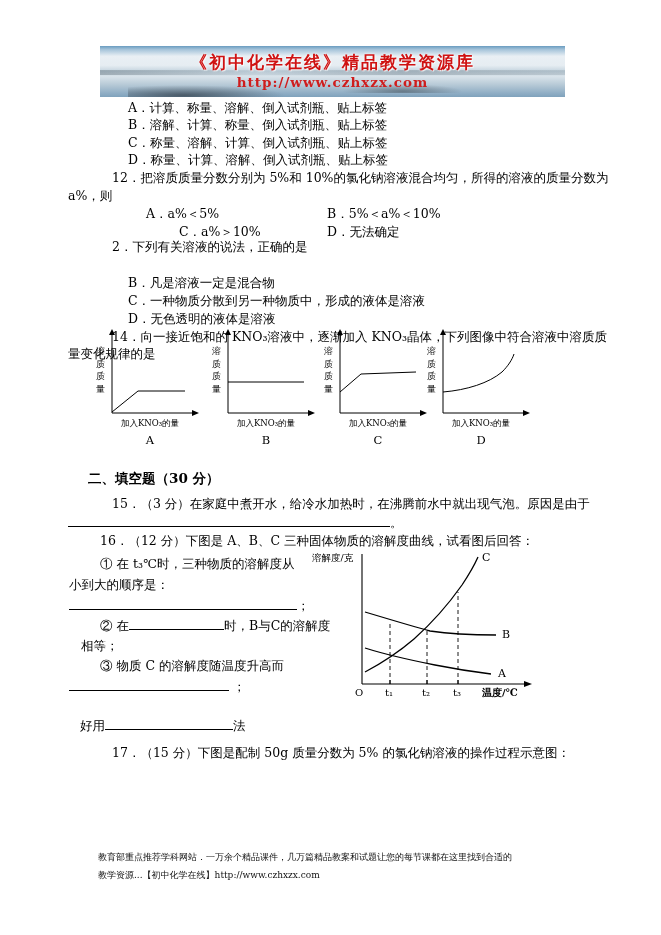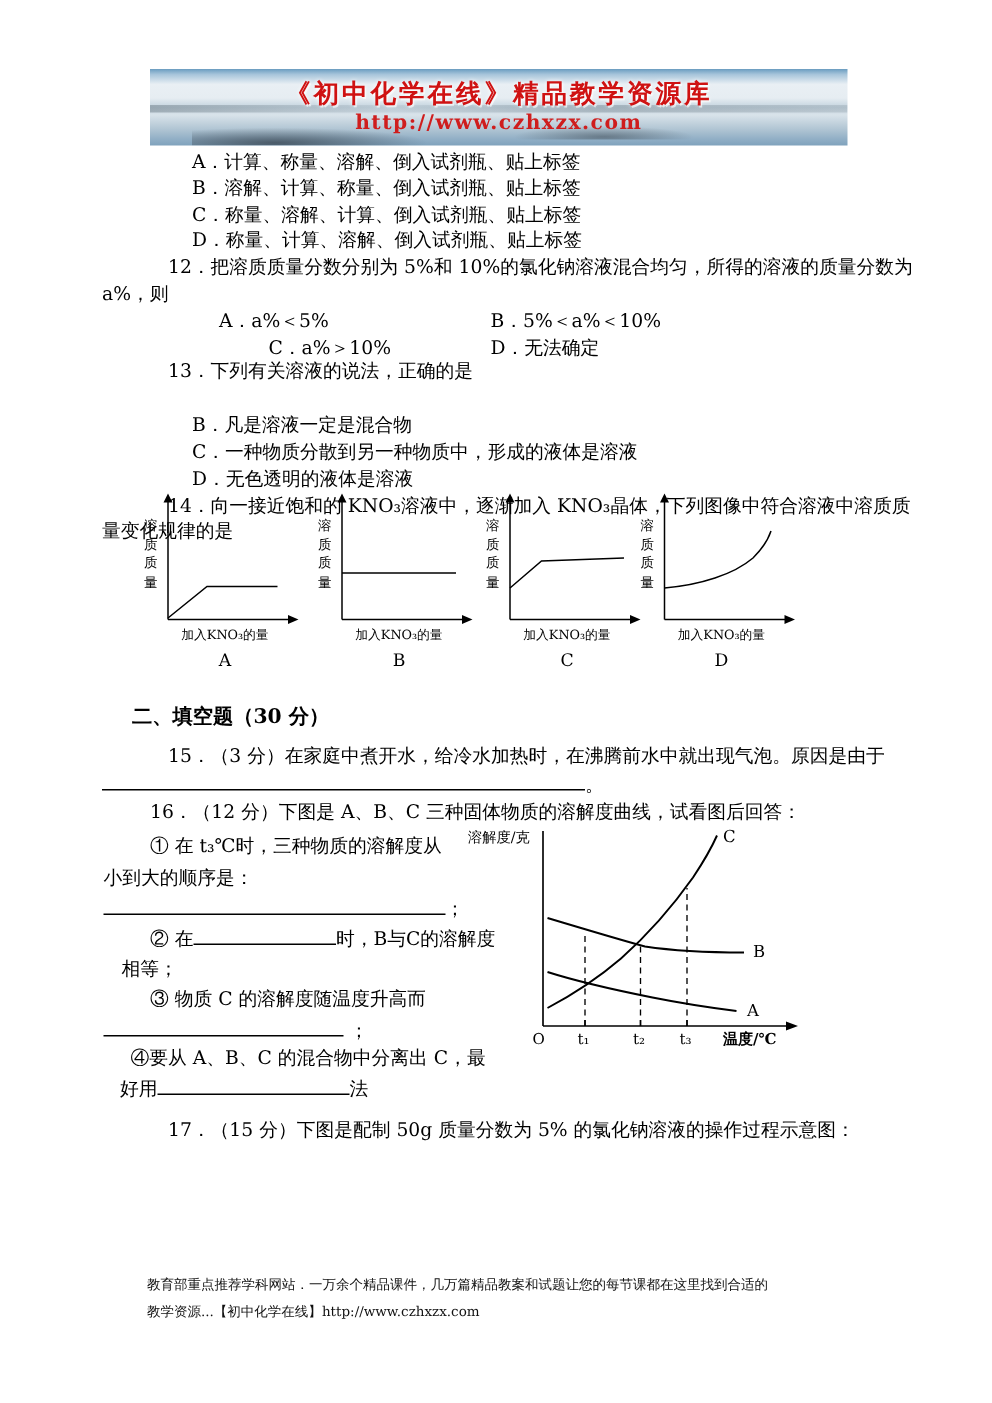--- a/index.html
+++ b/index.html
@@ -56,21 +56,21 @@
   <div class="t" style="left:128px;top:135px;">C．称量、溶解、计算、倒入试剂瓶、贴上标签</div>
   <div class="t" style="left:128px;top:152px;">D．称量、计算、溶解、倒入试剂瓶、贴上标签</div>
 
   <div class="t" style="left:112px;top:170px;">12．把溶质质量分数分别为 5%和 10%的氯化钠溶液混合均匀，所得的溶液的质量分数为</div>
   <div class="t" style="left:68px;top:188px;">a%，则</div>
   <div class="t" style="left:146px;top:206px;">A．a%＜5%</div>
   <div class="t" style="left:327px;top:206px;">B．5%＜a%＜10%</div>
   <div class="t" style="left:146px;top:224px;margin-left:33px;">C．a%＞10%</div>
   <div class="t" style="left:327px;top:224px;">D．无法确定</div>
 
-  <div class="t" style="left:112px;top:239px;">13．下列有关溶液的说法，正确的是</div>
+  <div class="t" style="left:112px;top:239px;">2．下列有关溶液的说法，正确的是</div>
   <div class="t" style="left:128px;top:275px;">B．凡是溶液一定是混合物</div>
   <div class="t" style="left:128px;top:293px;text-align:right;">C．一种物质分散到另一种物质中，形成的液体是溶液</div>
   <div class="t" style="left:128px;top:311px;">D．无色透明的液体是溶液</div>
 
   <div class="t" style="left:112px;top:329px;">14．向一接近饱和的 KNO₃溶液中，逐渐加入 KNO₃晶体，下列图像中符合溶液中溶质质</div>
   <div class="t" style="left:68px;top:346px;">量变化规律的是</div>
 
   <div class="graph" style="left:88px;">
     <svg width="125" height="125" viewBox="0 0 125 125">
       <polygon points="21,8 24,2 27,8" fill="#000"></polygon>
@@ -137,21 +137,20 @@
     <span class="blank" style="width:228px;"></span><span>；</span>
   </div>
   <div class="t" style="left:100px;top:617px;">
     <span>② 在</span><span class="blank" style="width:95px;"></span><span>时，B与C的溶解度</span>
   </div>
   <div class="t" style="left:81px;top:638px;">相等；</div>
   <div class="t" style="left:100px;top:658px;">③  物质 C 的溶解度随温度升高而</div>
   <div class="t" style="left:69px;top:678px;">
     <span class="blank" style="width:160px;"></span><span>&nbsp;</span><span>；</span>
   </div>
-  <div class="t" style="left:87px;top:697px;">④要从 A、B、C 的混合物中分离出 C，最</div>
   <div class="t" style="left:80px;top:717px;">
     <span>好用</span><span class="blank" style="width:128px;"></span><span>法</span>
   </div>
 
   <div class="chart">
     <svg width="265" height="160" viewBox="0 0 265 160">
       <line x1="52" y1="6" x2="52" y2="136" stroke="#000" stroke-width="1.1"></line>
       <line x1="52" y1="136" x2="216" y2="136" stroke="#000" stroke-width="1.1"></line>
       <polygon points="214,133 222,136 214,139" fill="#000"></polygon>
       <line x1="80" y1="132" x2="80" y2="136" stroke="#000" stroke-width="1"></line>

